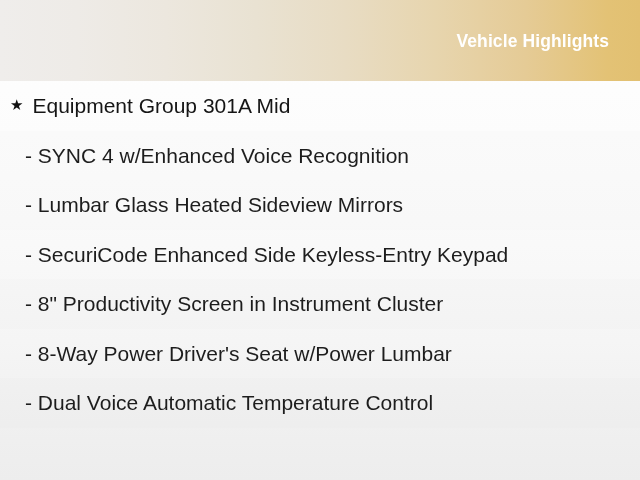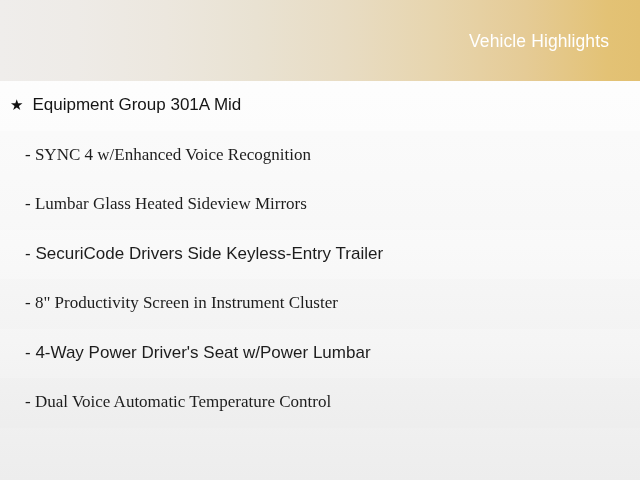--- a/index.html
+++ b/index.html
@@ -41,21 +41,21 @@
         #e2c071 100%);
     display: flex;
     align-items: center;
     justify-content: flex-end;
     box-sizing: border-box;
     padding-right: 31px;
   }
   .banner-title {
     color: #ffffff;
     font-size: 17.5px;
-    font-weight: normal;
+    font-weight: bold;
     letter-spacing: 0.1px;
     line-height: 1;
     white-space: nowrap;
     padding-top: 2px;
   }
 
   
   .highlights {
     position: absolute;
     left: 0;
@@ -72,42 +72,41 @@
     position: relative;
     height: 49.5px;
     display: flex;
     align-items: center;
     box-sizing: border-box;
     white-space: nowrap;
   }
 
   .row.band {
     background: rgba(0, 0, 0, 0.009);
-    font-family: Liberation Serif, serif;
   }
 
   .row-group {
     padding-left: 10px;
   }
   .row-sub {
     padding-left: 25px;
   }
 
   .star-icon {
     display: inline-block;
     font-size: 15px;
     line-height: 1;
     color: #111111;
     margin-right: 9px;
     position: relative;
     top: -1px;
   }
 
   .row-text {
-    font-size: 17px;
+    font-size: 21px;
     color: #1d1d1d;
     line-height: 1.1;
   }
 
   .row-group .row-text {
     color: #151515;
   }
 </style>
 </head>
 <body>
@@ -128,29 +127,29 @@
     <li class="row row-sub band">
       <span class="row-text">- SYNC 4 w/Enhanced Voice Recognition</span>
     </li>
 
 
     <li class="row row-sub band">
       <span class="row-text">- Lumbar Glass Heated Sideview Mirrors</span>
     </li>
 
     <li class="row row-sub">
-      <span class="row-text">- SecuriCode Drivers Side Keyless-Entry Trailer</span>
+      <span class="row-text">- SecuriCode Enhanced Side Keyless-Entry Keypad</span>
     </li>
 
     <li class="row row-sub band">
       <span class="row-text">- 8" Productivity Screen in Instrument Cluster</span>
     </li>
 
     <li class="row row-sub">
-      <span class="row-text">- 4-Way Power Driver's Seat w/Power Lumbar</span>
+      <span class="row-text">- 8-Way Power Driver's Seat w/Power Lumbar</span>
     </li>
 
     <li class="row row-sub band">
       <span class="row-text">- Dual Voice Automatic Temperature Control</span>
     </li>
 
   </ul>
 
 </div>
 

